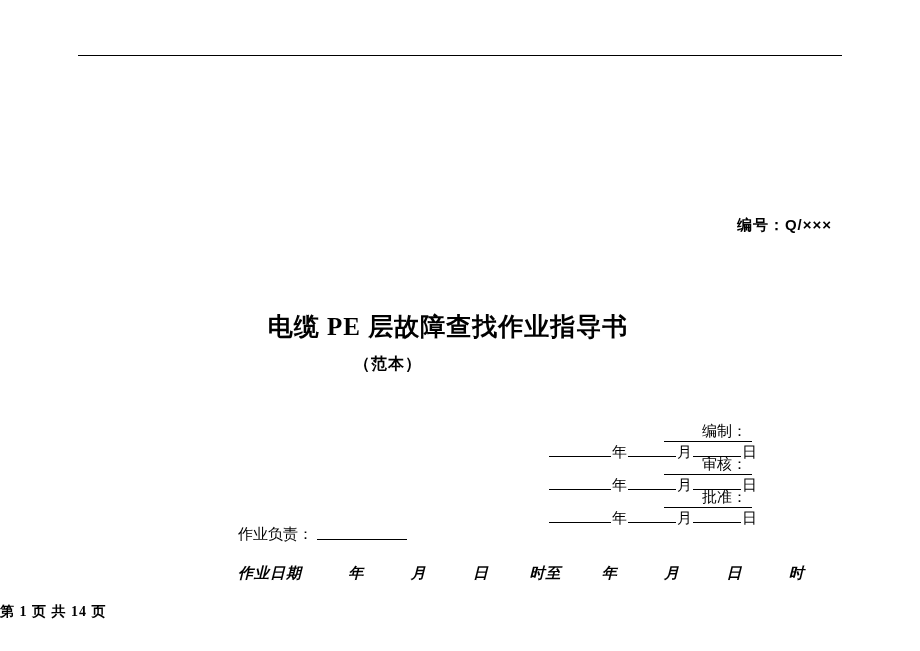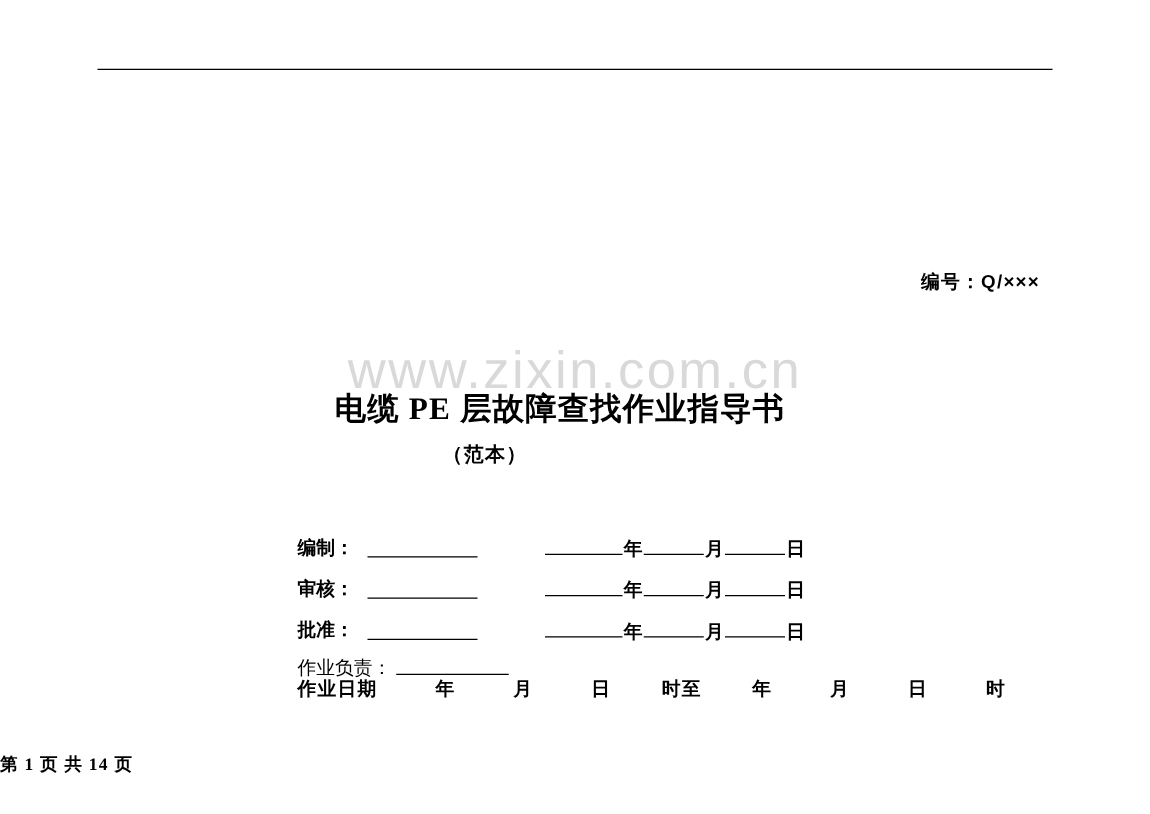--- a/index.html
+++ b/index.html
@@ -97,25 +97,26 @@
 
   
   .sig-block {
     position: absolute;
     left: 238px;
     top: 422px;
     width: 520px;
   }
   .sig-row {
     display: flex;
-    align-items: center;
+    align-items: flex-end;
     height: 33px;
     font-size: 15px;
-    font-weight: bold;
-    white-space: nowrap;
+    font-weight: normal;
+    white-space: nowrap;
+    flex-direction: column;
   }
   .sig-label {
     width: 56px;
     flex: 0 0 auto;
   }
   .rule-long {
     display: inline-block;
     width: 88px;
     border-bottom: 1px solid #000000;
     height: 14px;
@@ -158,25 +159,26 @@
     width: 90px;
     border-bottom: 1px solid #000000;
     height: 14px;
     margin-left: 4px;
   }
 
   
   .workdate-row {
     position: absolute;
     left: 238px;
-    top: 542px;
-    font-size: 15px;
-    font-weight: bold;
-    white-space: nowrap;
-    letter-spacing: 1px;
+    top: 564px;
+    font-size: 15px;
+    font-weight: bold;
+    white-space: nowrap;
+    letter-spacing: 1px;
+    font-style: italic;
   }
   .workdate-row .gap {
     display: inline-block;
     width: 30px;
   }
   .workdate-row .gap-lg {
     display: inline-block;
     width: 36px;
   }
 
@@ -194,21 +196,20 @@
     white-space: nowrap;
   }
 </style>
 </head>
 <body>
 
 <div class="page">
 
   <div class="top-rule"></div>
 
-  <div class="watermark">www.zixin.com.cn</div>
 
   <div class="content">
 
     <div class="doc-number">编号：Q/×××</div>
 
     <div class="title">电缆 PE 层故障查找作业指导书</div>
 
     <div class="subtitle">（范本）</div>
 
     <div class="sig-block">

